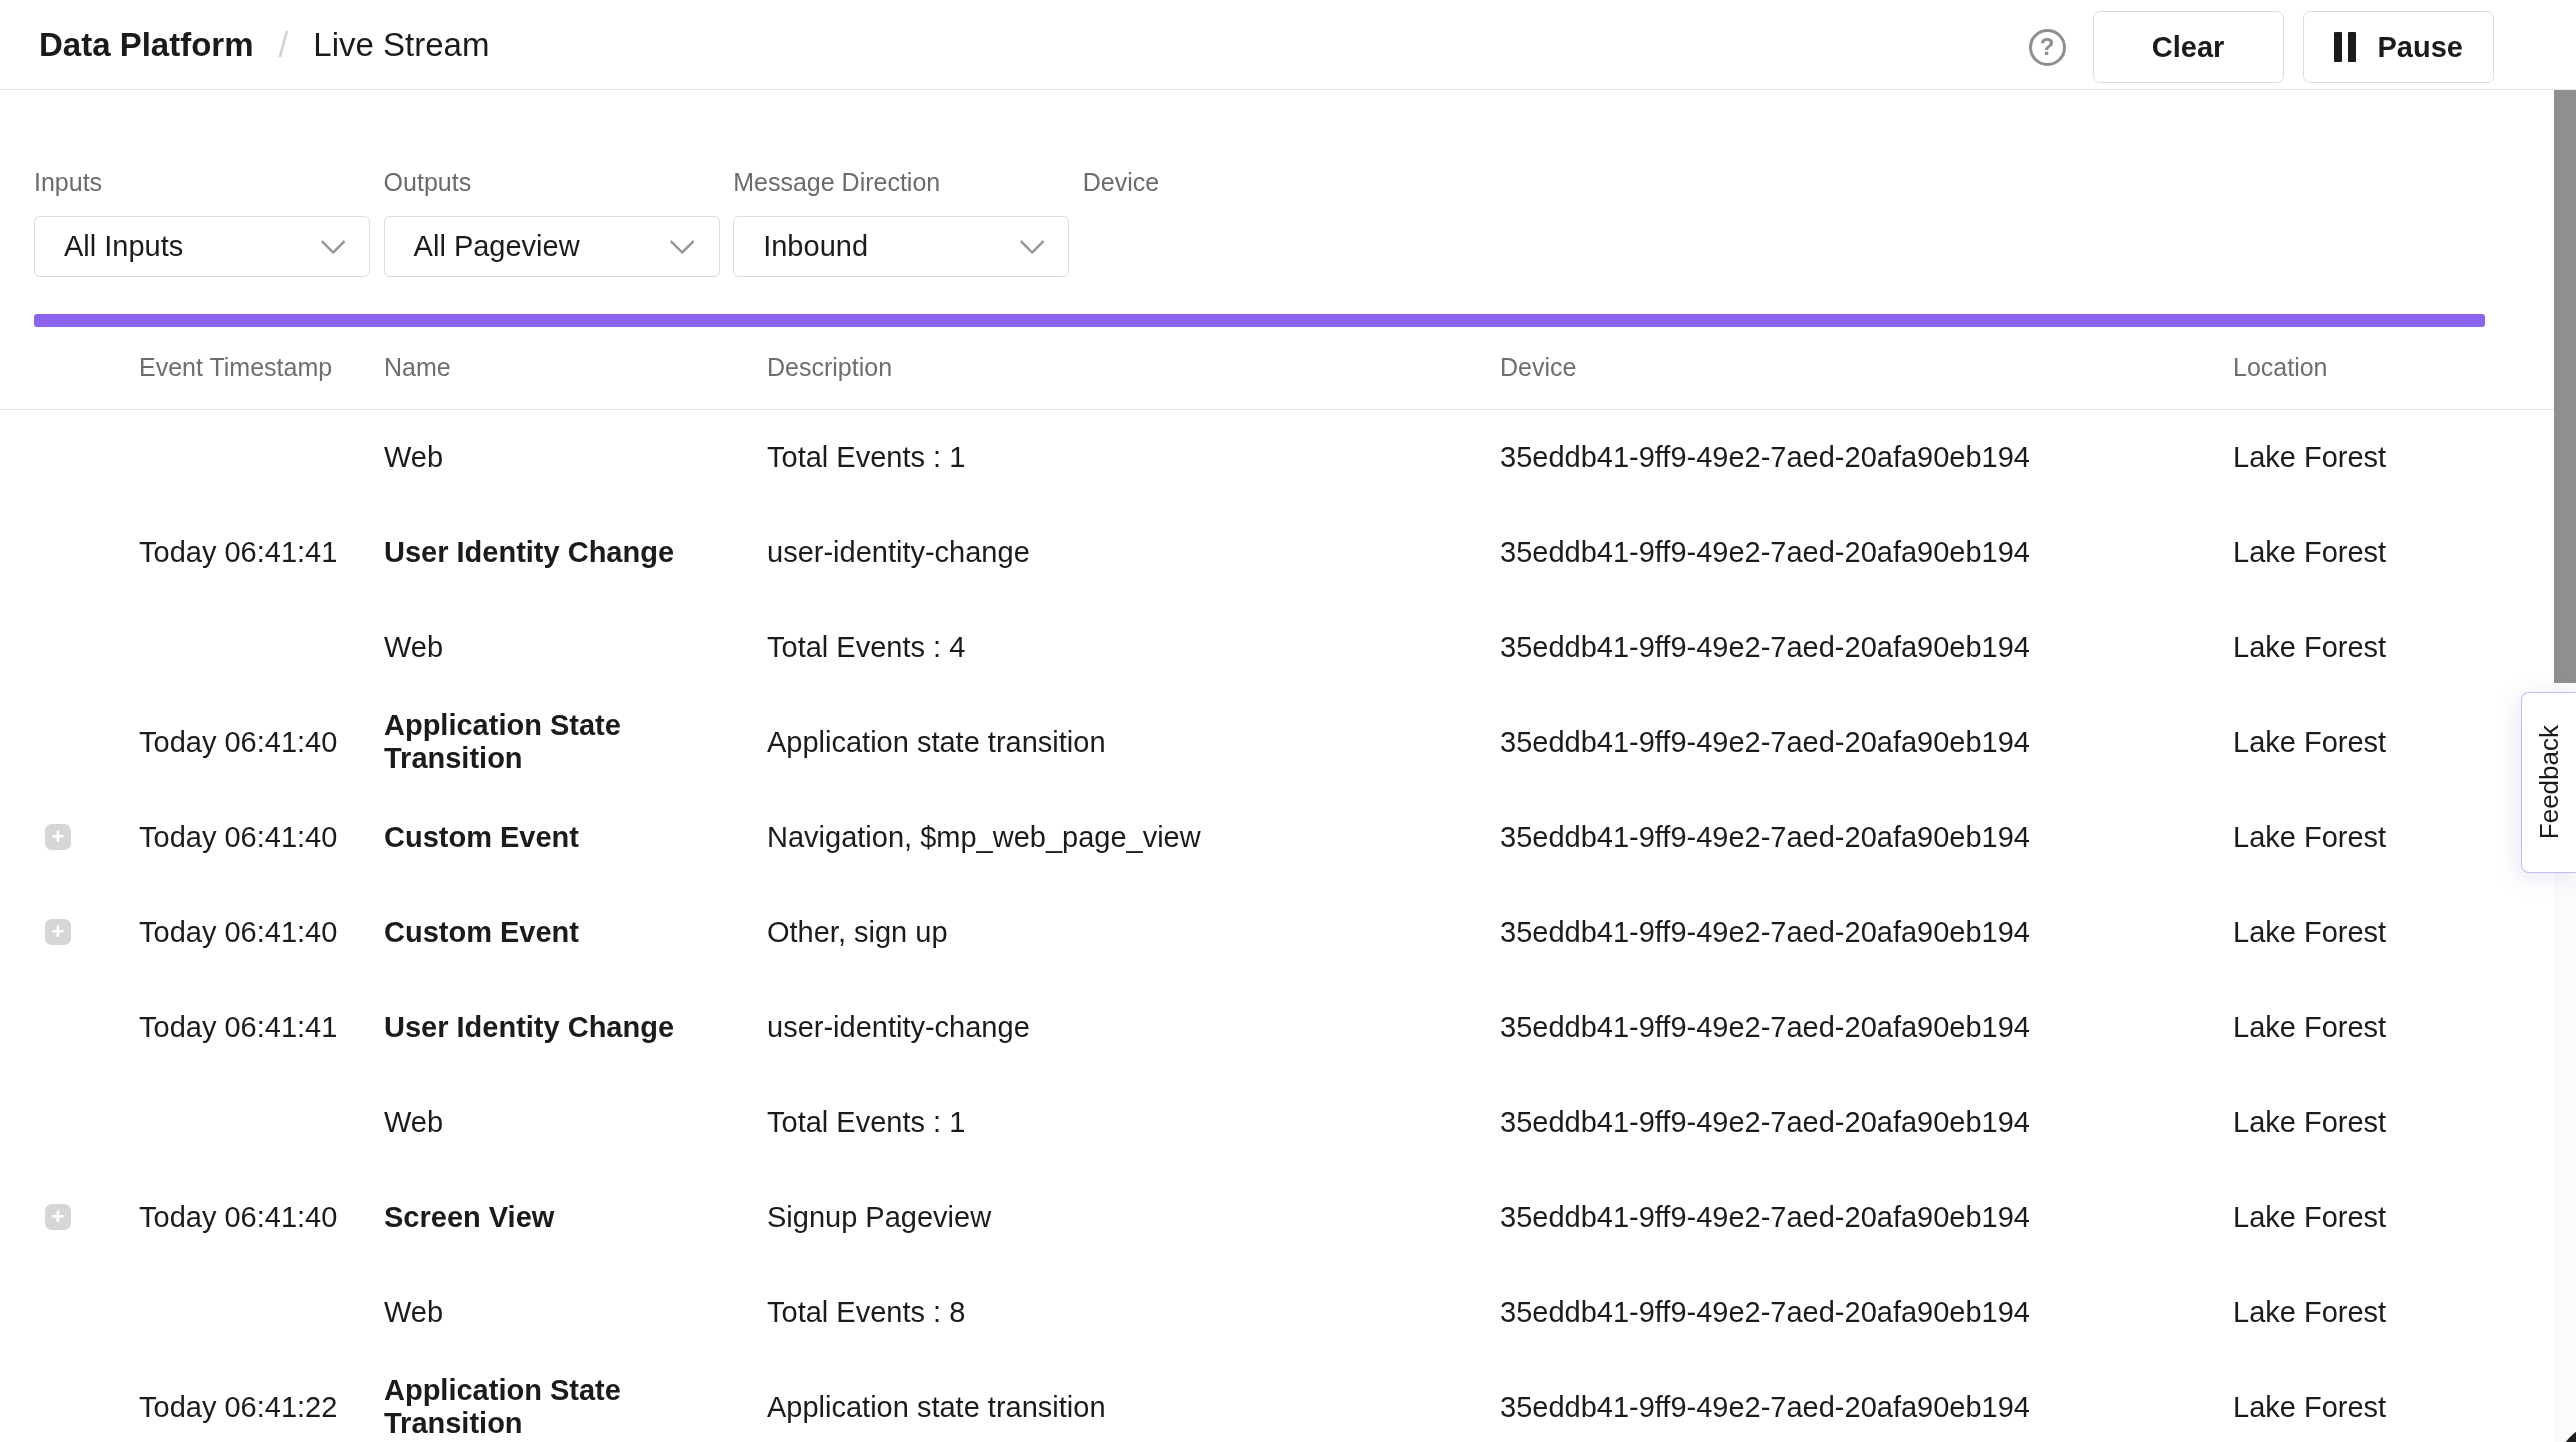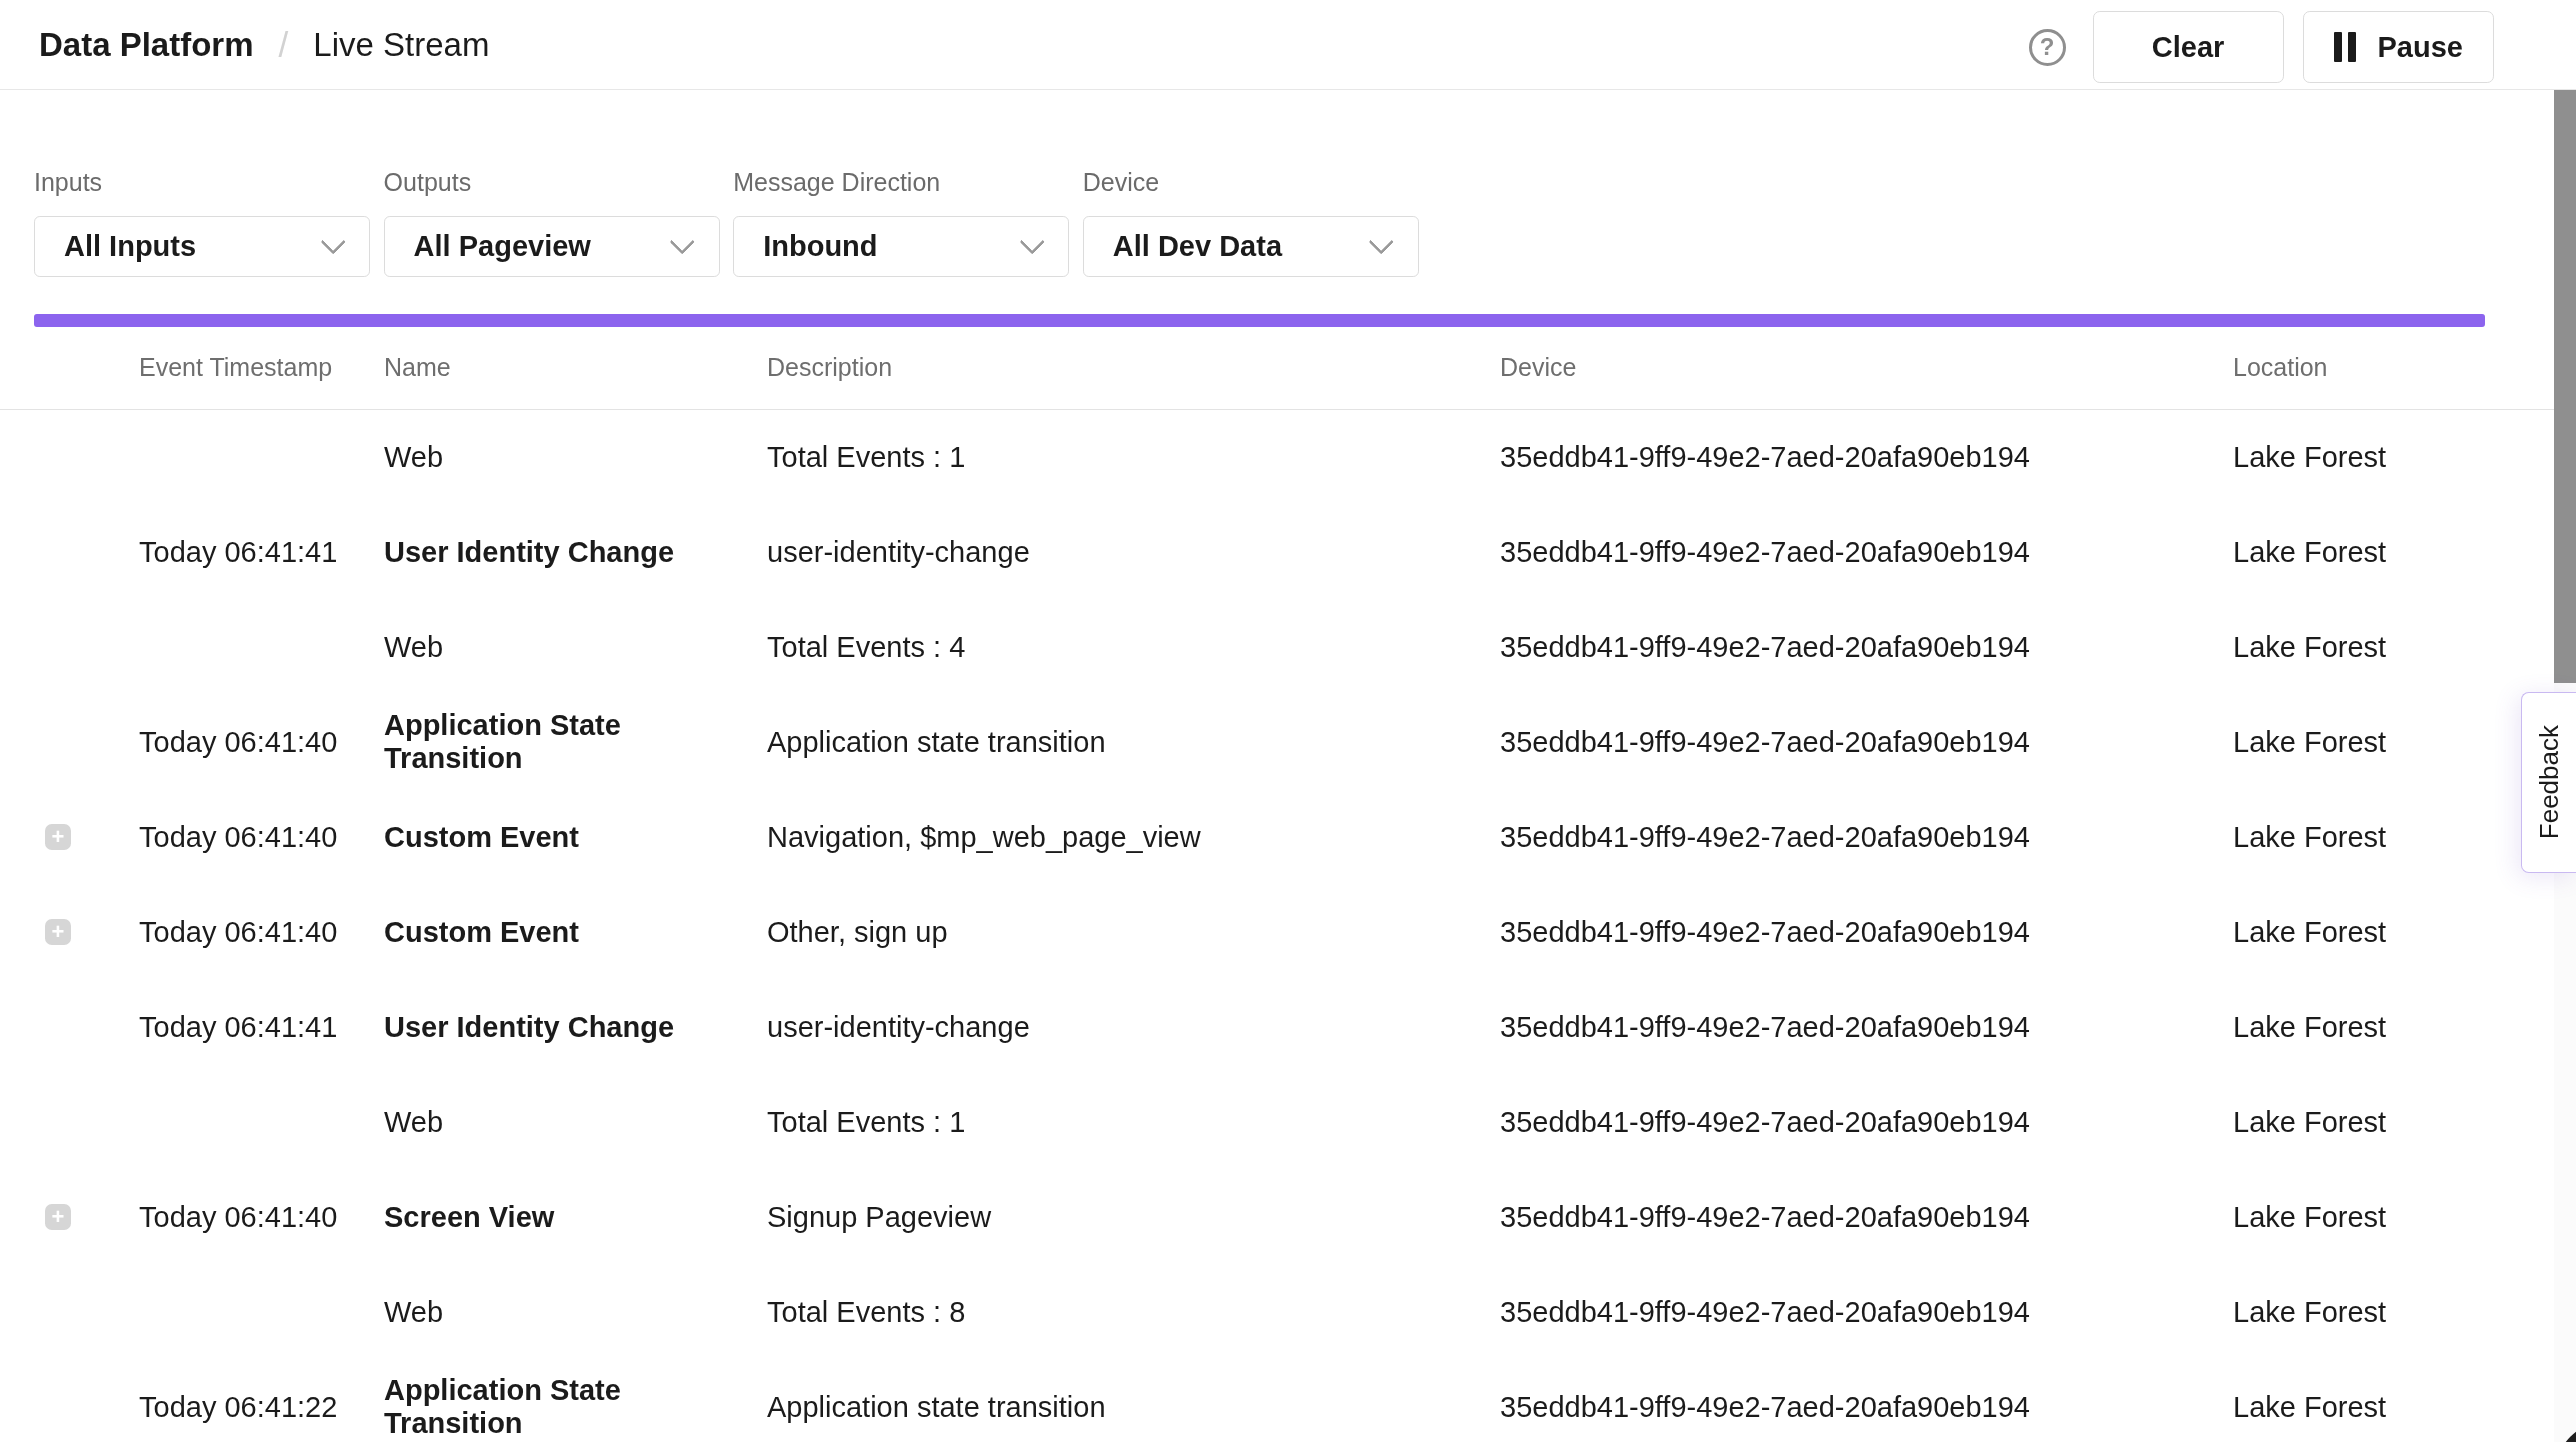--- a/index.html
+++ b/index.html
@@ -53,21 +53,21 @@
   
   .filters { display:flex; padding-left:34px; margin-top:78px; }
   .filter { width:336px; margin-right:13.6px; }
   .filter-label { font-size:25px; color:#6b6b6b; margin-bottom:19.4px; }
   .selectbox {
     height:61px;
     border:1.9px solid #dcdcdc; border-radius:5.8px;
     background:#fff;
     display:flex; align-items:center; justify-content:space-between;
     padding:0 27px 0 29px;
-    font-size:29px; font-weight:700;
+    font-size:29px; font-weight:400;
     cursor:pointer;
   }
   .chev {
     width:18.4px; height:18.4px;
     border-right:3.9px solid #9a9a9a; border-bottom:3.9px solid #9a9a9a;
     border-radius:1.9px;
     transform:rotate(45deg);
     margin-top:-8.7px;
   }
 
@@ -185,24 +185,20 @@
   </div>
   <div class="filter">
     <div class="filter-label">Message Direction</div>
     <div class="selectbox">
       <span>Inbound</span>
       <span class="chev"></span>
     </div>
   </div>
   <div class="filter">
     <div class="filter-label">Device</div>
-    <div class="selectbox">
-      <span>All Dev Data</span>
-      <span class="chev"></span>
-    </div>
   </div>
 </section>
 
 <div class="stream-bar" style="background: rgb(140, 100, 238);"></div>
 
 <section>
   <div class="thead">
     <div></div>
     <div>Event Timestamp</div>
     <div>Name</div>

